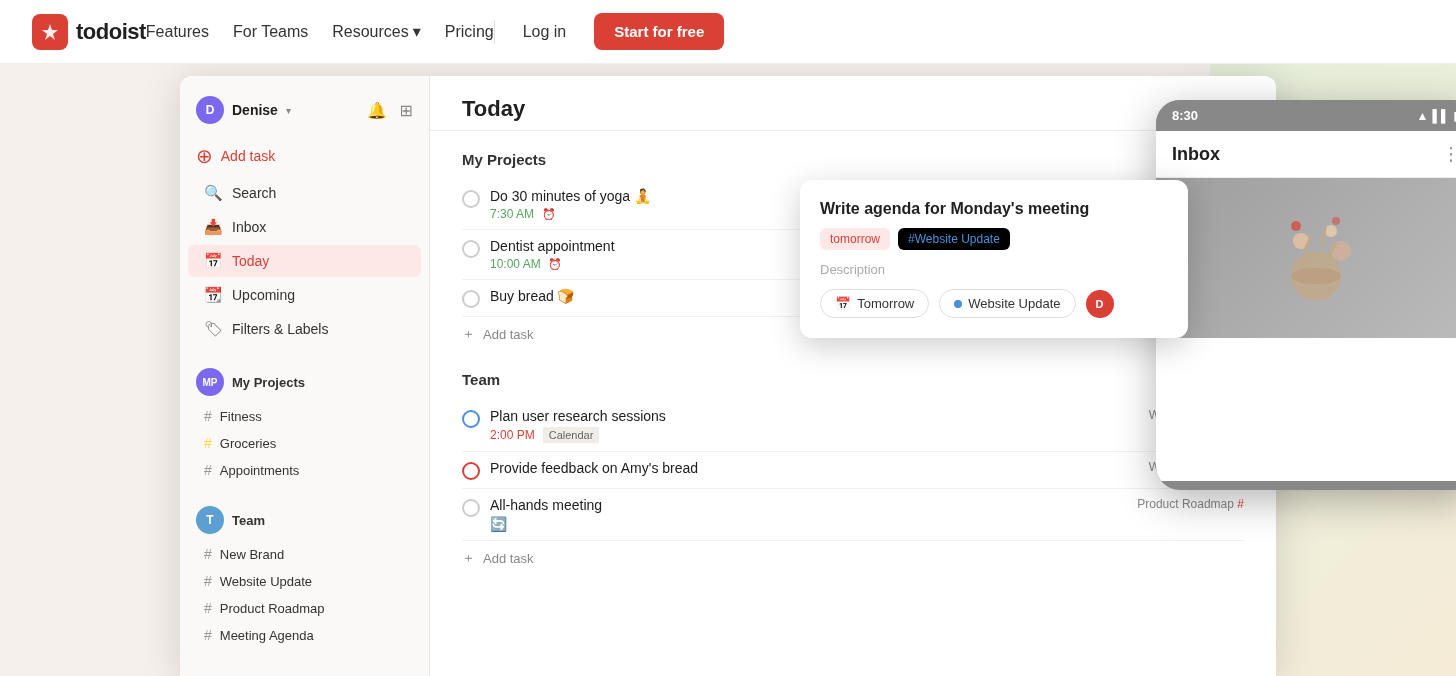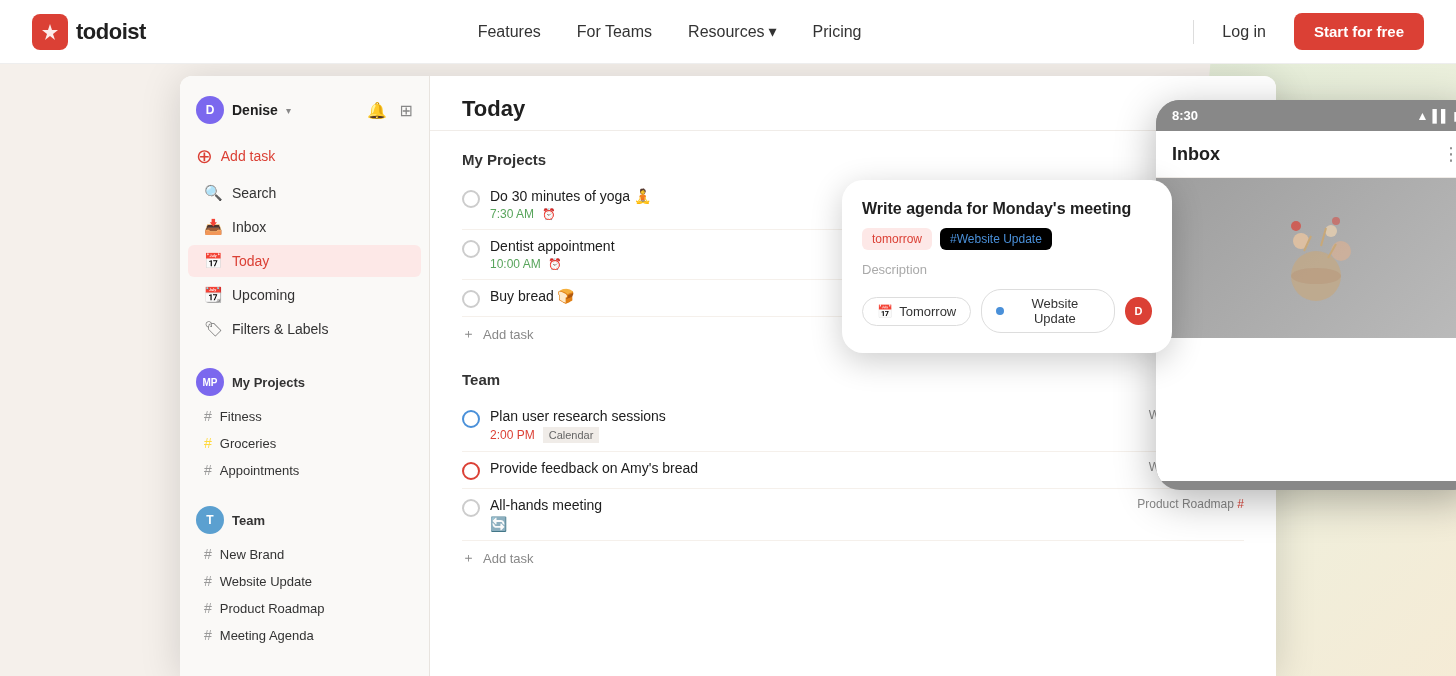--- a/index.html
+++ b/index.html
@@ -3,30 +3,30 @@
   <meta charset="utf-8">
   <style>
     * { box-sizing: border-box; margin: 0; padding: 0; }
     body { font-family: -apple-system, BlinkMacSystemFont, 'Segoe UI', sans-serif; background: #f5f0eb; width: 1456px; height: 676px; overflow: hidden; position: relative; }
 
     
     .navbar {
       position: fixed; top: 0; left: 0; right: 0; height: 64px;
       background: #fff; display: flex; align-items: center;
       padding: 12px 32px; z-index: 100; border-bottom: 1px solid #eee;
-      justify-content: space-between;
+      justify-content: flex-start;
     }
     .navbar-left { display: flex; align-items: center; gap: 8px; }
     .logo-icon {
       width: 36px; height: 36px; background: #db4035; border-radius: 8px;
       display: flex; align-items: center; justify-content: center;
       color: #fff; font-size: 18px; font-weight: bold;
     }
     .logo-text { font-size: 22px; font-weight: 700; color: #202020; letter-spacing: -0.5px; }
-    .navbar-center { display: flex; align-items: center; gap: 36px; }
+    .navbar-center { display: flex; align-items: center; gap: 24px; }
     .nav-link { font-size: 16px; color: #333; text-decoration: none; cursor: pointer; }
     .nav-link-resources { display: flex; align-items: center; gap: 4px; }
     .nav-separator { width: 1px; height: 24px; background: #ddd; }
     .navbar-right { display: flex; align-items: center; gap: 28px; }
     .login-link { font-size: 16px; color: #333; cursor: pointer; }
     .start-btn {
       background: #db4035; color: #fff; border: none; border-radius: 8px;
       padding: 10px 20px; font-size: 15px; font-weight: 600; cursor: pointer;
     }
 
@@ -160,23 +160,23 @@
     .mobile-inbox-title { font-size: 18px; font-weight: 700; color: #202020; }
     .mobile-dots { font-size: 18px; color: #888; }
     .mobile-illustration {
       height: 160px; background: linear-gradient(135deg, #9e9e9e 0%, #bbb 100%);
       display: flex; align-items: center; justify-content: center;
       overflow: hidden; position: relative;
     }
 
     
     .task-detail-popup {
-      position: absolute; right: 284px; top: 180px;
-      width: 330px; background: #fff;
-      border-radius: 21px; box-shadow: 0 8px 32px rgba(0,0,0,0.2);
+      position: absolute; right: 268px; top: 180px;
+      width: 388px; background: #fff;
+      border-radius: 12px; box-shadow: 0 8px 32px rgba(0,0,0,0.2);
       padding: 20px; z-index: 60;
     }
     .popup-task-title { font-size: 16px; font-weight: 600; color: #202020; margin-bottom: 10px; }
     .popup-tags { display: flex; align-items: center; gap: 8px; margin-bottom: 12px; flex-wrap: wrap; }
     .tag-tomorrow {
       background: #fde8e7; color: #db4035; font-size: 12px; font-weight: 500;
       padding: 4px 10px; border-radius: 6px;
     }
     .tag-website {
       background: #000000; color: #4a90d9; font-size: 12px; font-weight: 500;

